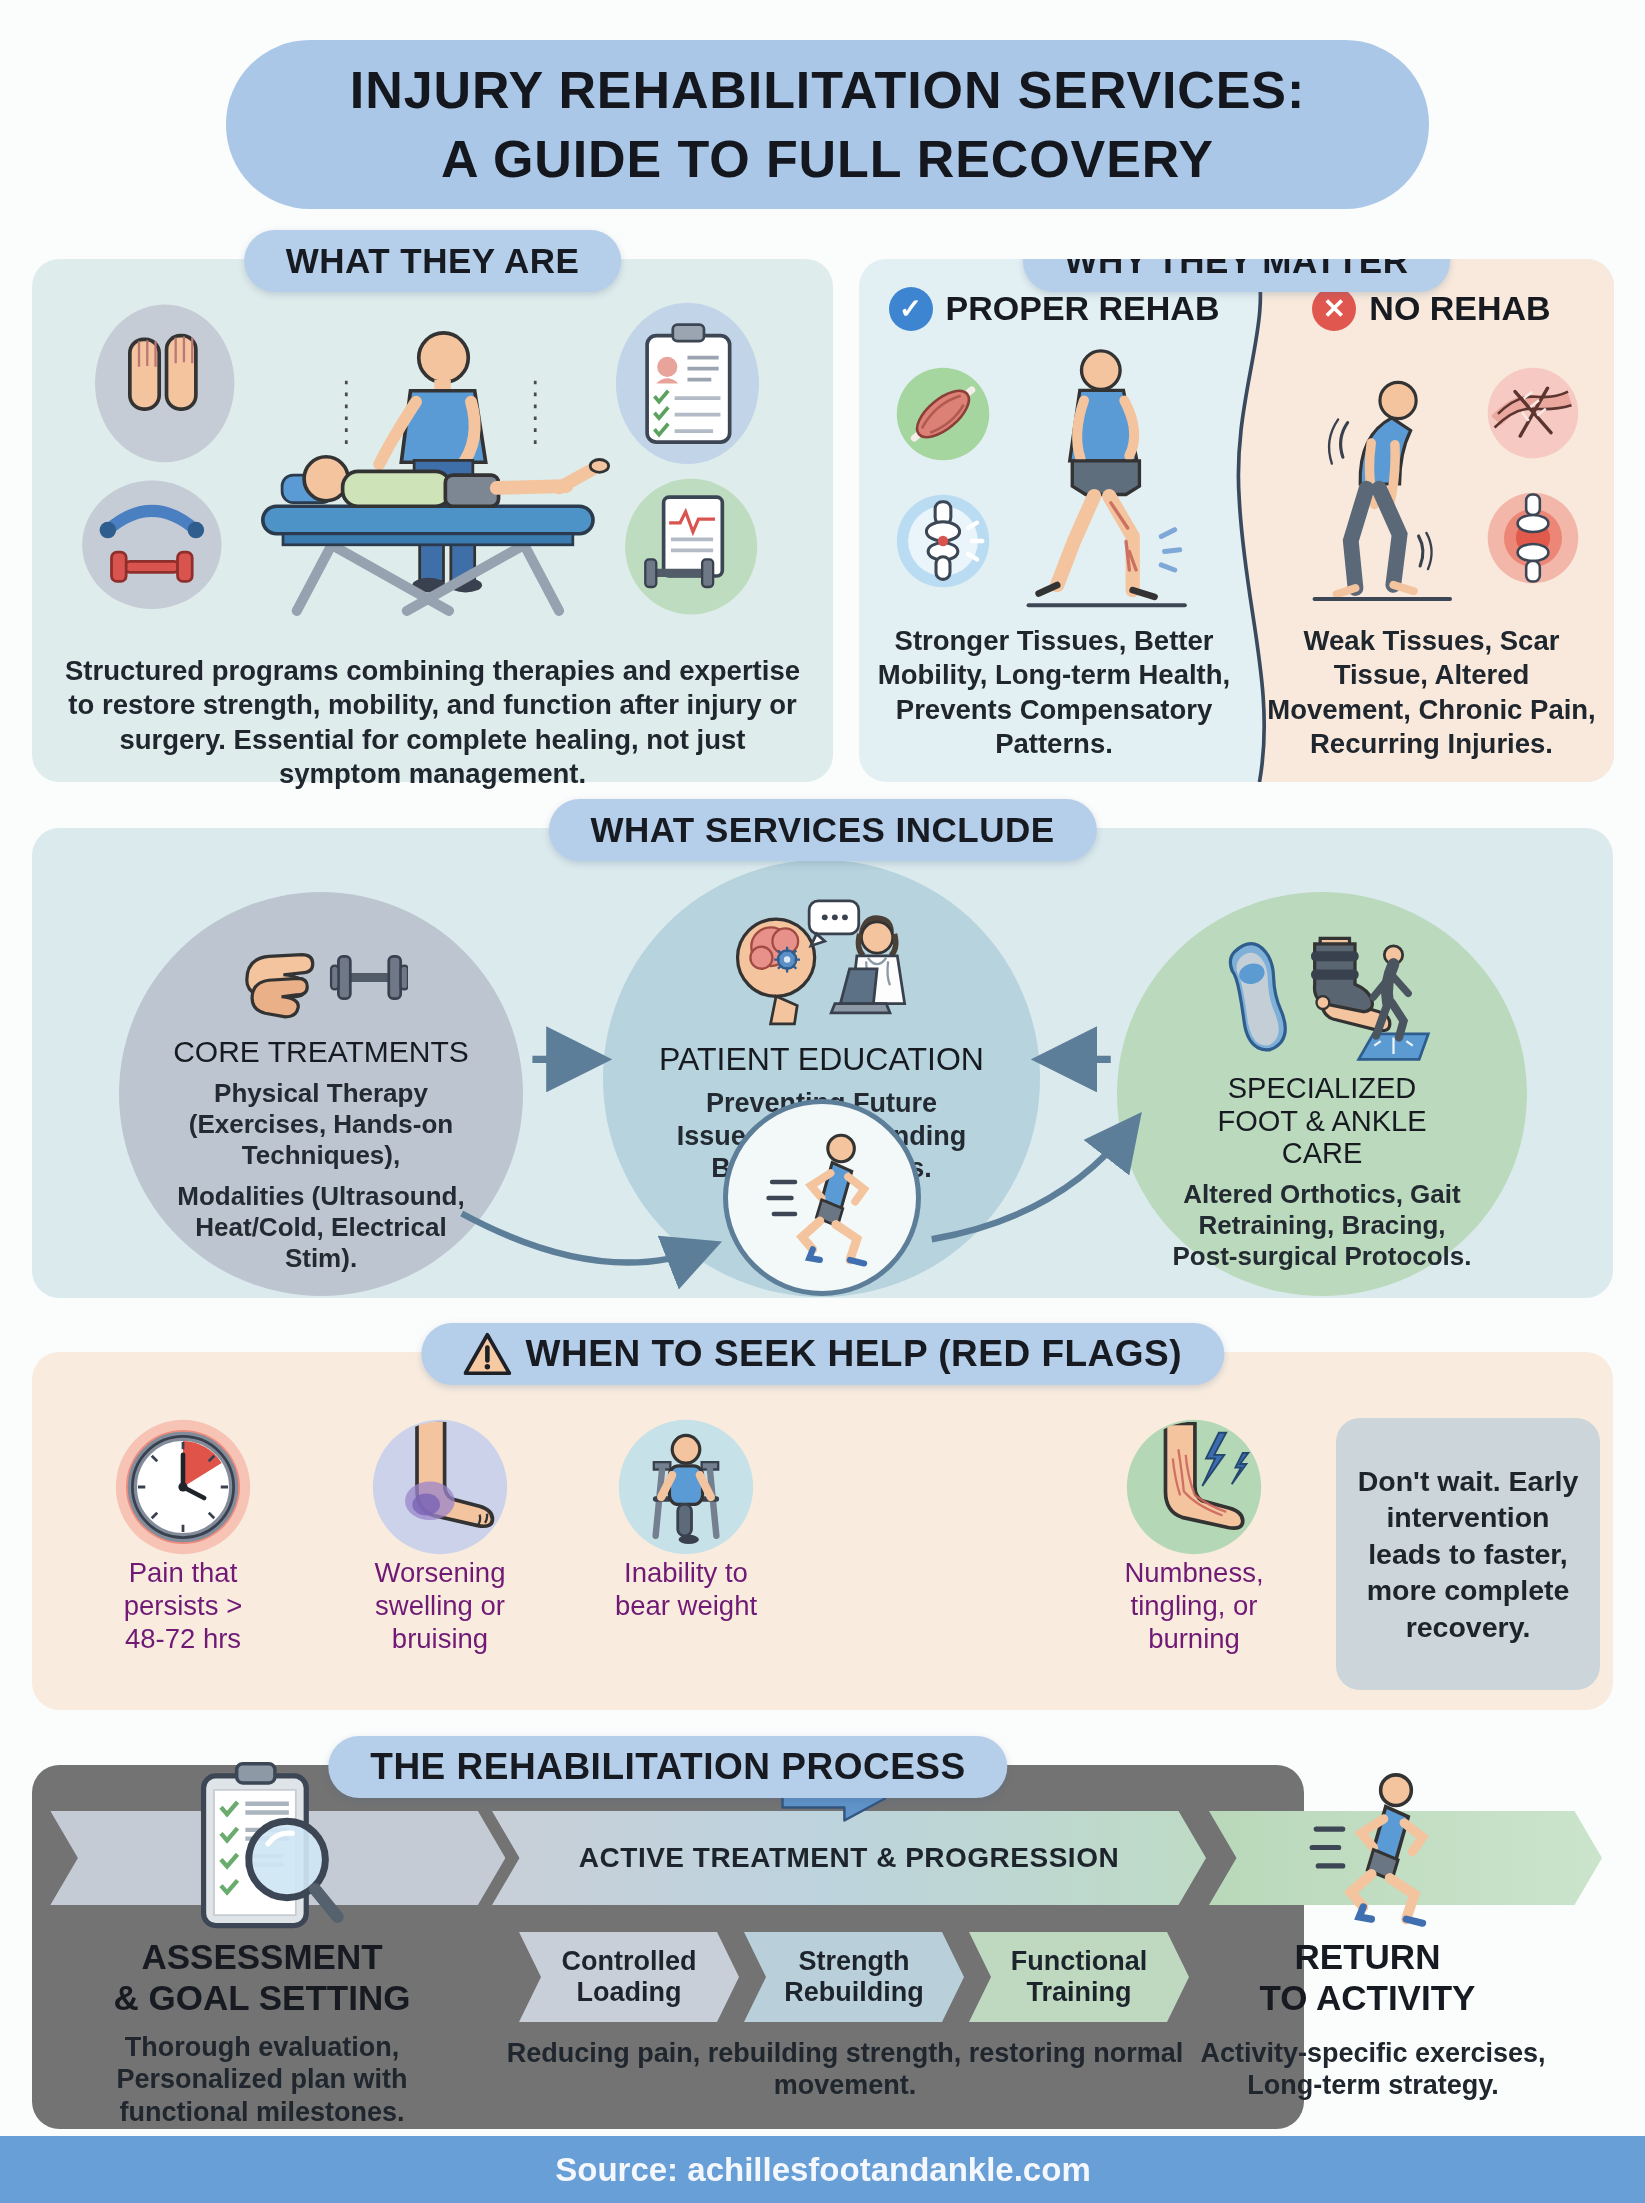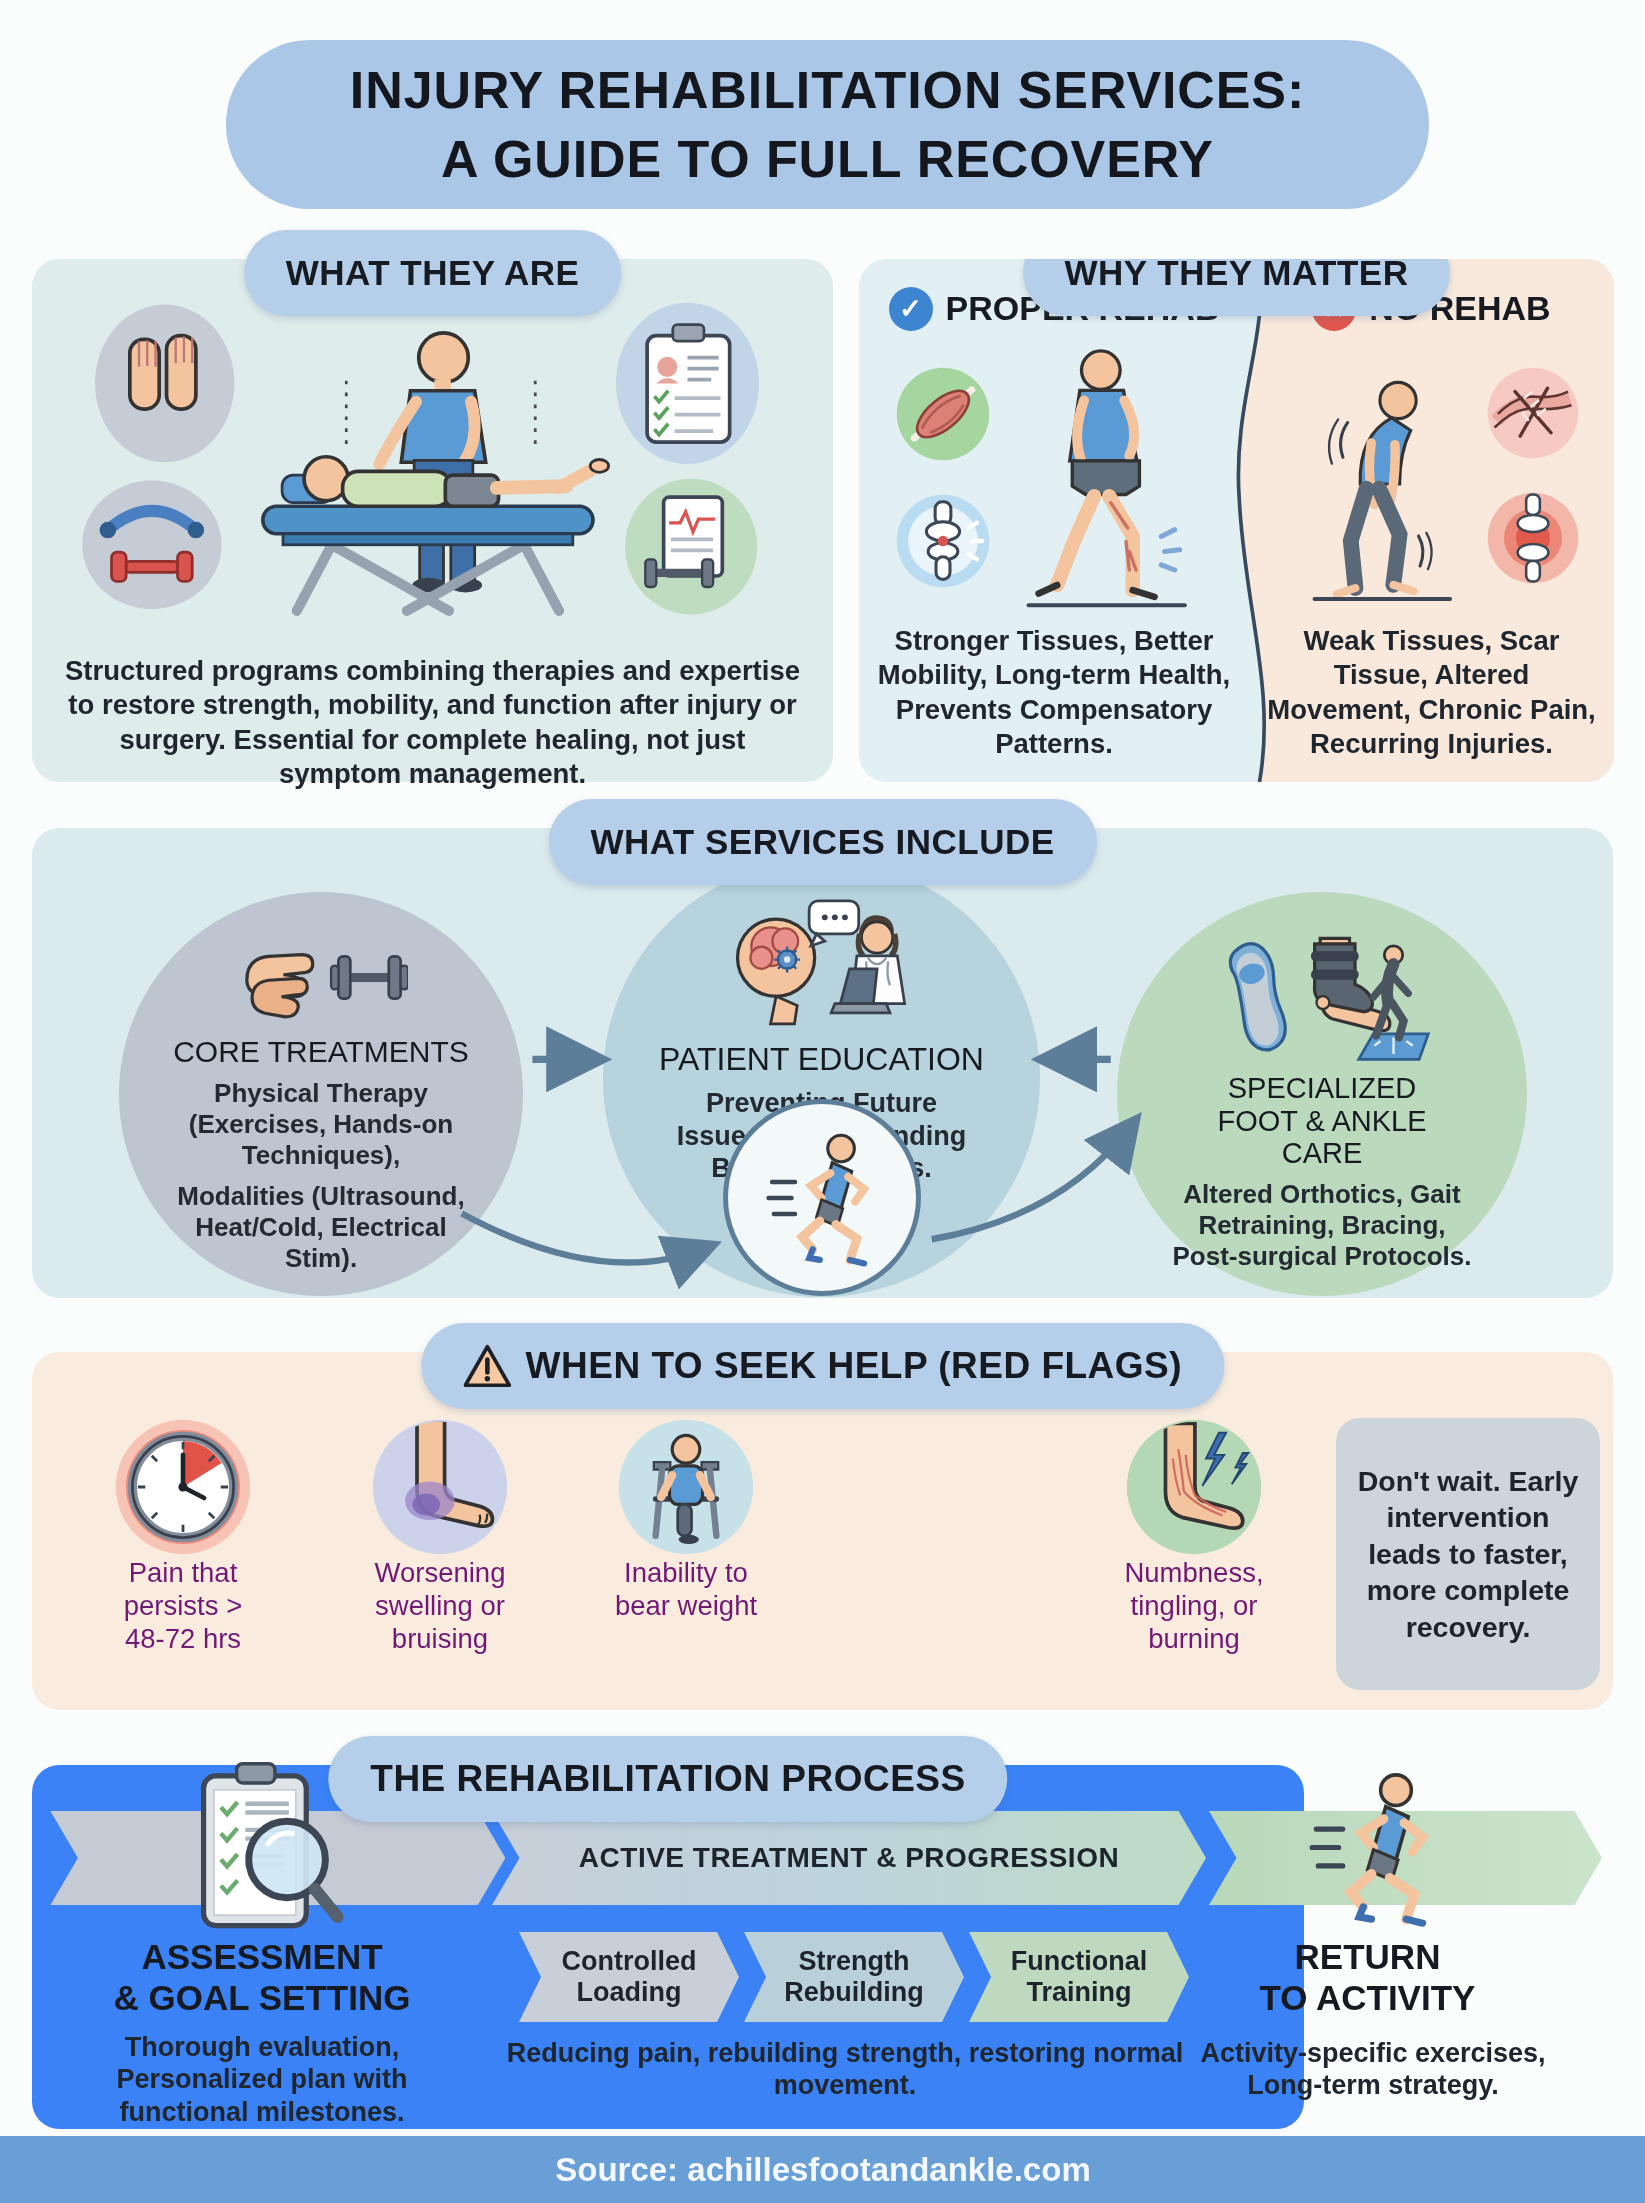--- a/index.html
+++ b/index.html
@@ -4,29 +4,29 @@
 <style>
   html,body{margin:0;padding:0;background:#ffffff;}
   .page{position:relative;width:1646px;height:2204px;background:#fbfcfc;
         font-family:"Liberation Sans",sans-serif;color:#1c2128;overflow:hidden;}
   .title-pill{position:absolute;left:226px;top:40px;width:1203px;height:169px;
         background:#aac7e7;border-radius:84px;display:flex;flex-direction:column;
         align-items:center;justify-content:center;text-align:center;
         font-weight:bold;font-size:52px;line-height:1.32;letter-spacing:0.9px;color:#14171d;}
   .panel{position:absolute;border-radius:27.5px;}
   .hdr{position:absolute;top:-29px;left:50%;transform:translateX(-50%);
-        background:#b5cee9;border-radius:44px;height:62px;padding:12px 42px;
+        background:#b5cee9;border-radius:44px;height:62px;padding:0 42px;
         display:flex;align-items:center;justify-content:center;gap:14.7px;
         font-weight:bold;font-size:35px;letter-spacing:0.5px;white-space:nowrap;color:#171b21;
         box-shadow:0 2.8px 7.3px rgba(70,95,130,.22);z-index:5;}
   .p-what{left:32px;top:259px;width:801px;height:523px;background:#dfecec;}
   .p-why{left:859px;top:259px;width:755px;height:523px;background:#e3f0f3;overflow:hidden;}
   .p-serv{left:32px;top:828px;width:1581px;height:470px;background:#dbeaed;}
   .p-flags{left:32px;top:1352px;width:1581px;height:358px;background:#f9ecdf;}
-  .p-proc{left:32px;top:1765px;width:1272px;height:364px;background:#3b82f6;}
+  .p-proc{left:32px;top:1765px;width:1272px;height:364px;background:#737373;}
   .what-desc{position:absolute;left:28.5px;top:367px;width:744px;text-align:center;
         font-weight:bold;font-size:27.5px;line-height:1.26;color:#20262e;}
   .why-svg{position:absolute;inset:0;width:100%;height:100%;}
   .why-col{position:absolute;top:27.5px;display:flex;flex-direction:column;align-items:center;}
   .why-col.left{left:13px;width:364px;}
   .why-col.right{left:400px;width:345px;}
   .why-label{display:flex;align-items:center;gap:13px;font-weight:bold;font-size:34px;color:#171b21;}
   .mark-circle{width:44px;height:44px;border-radius:50%;display:flex;align-items:center;
         justify-content:center;color:#fff;font-size:27.5px;font-weight:bold;}
   .mark-check{background:#3d85d1;}

